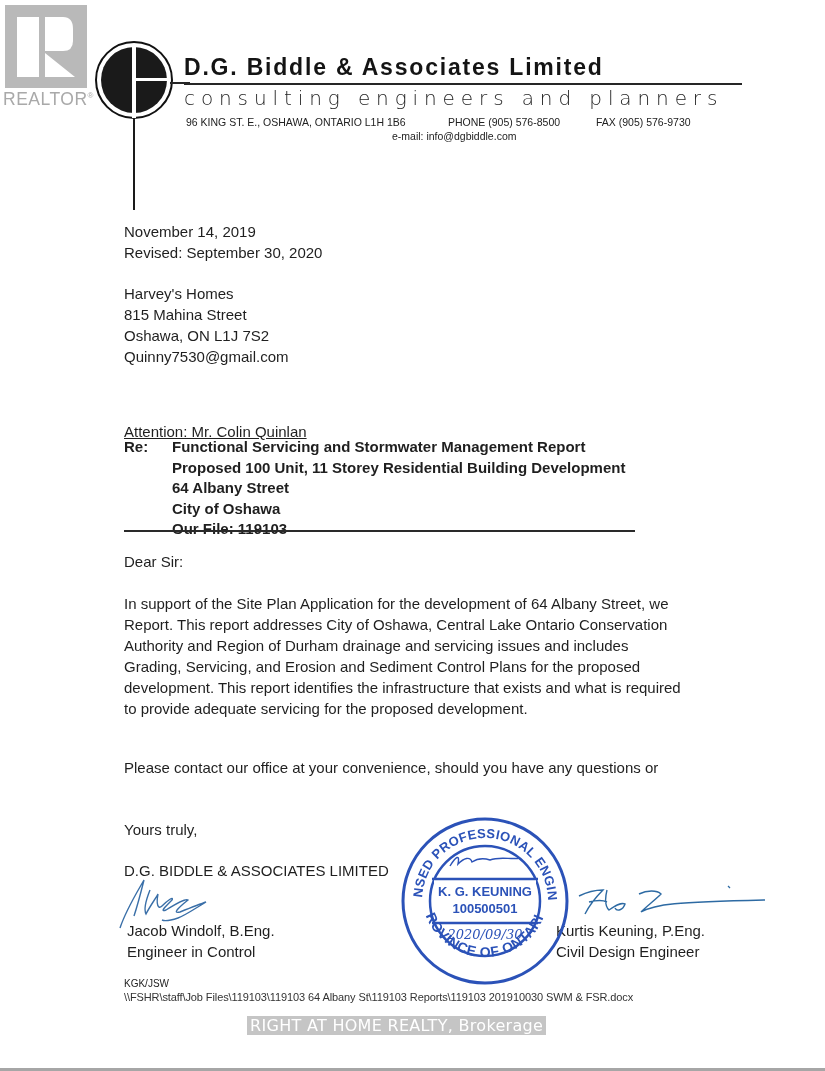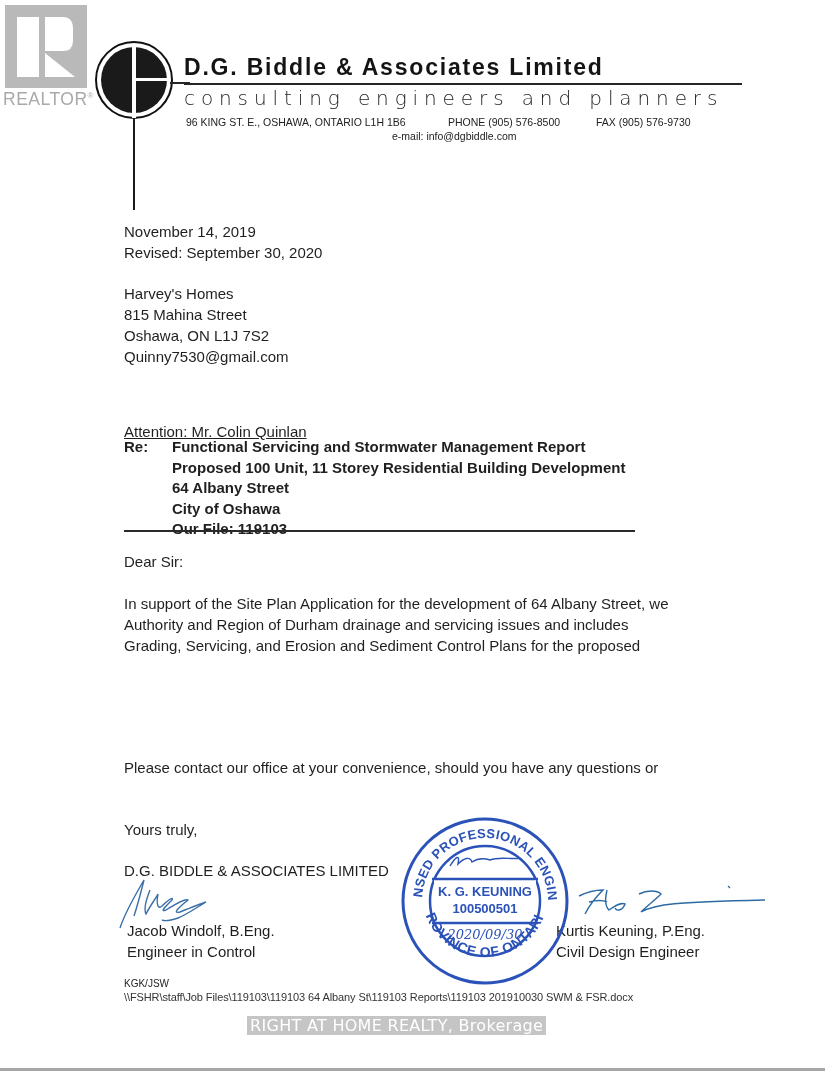--- a/index.html
+++ b/index.html
@@ -104,22 +104,25 @@
   <div>64 Albany Street</div>
   <div>City of Oshawa</div>
   <div>Our File: 119103</div>
 </div>
 <div class="abs re-rule"></div>
 
 <div class="abs text salutation">Dear Sir:</div>
 
 <div class="abs text para1">
   <div>In support of the Site Plan Application for the development of 64 Albany Street, we</div>
+  <div>Report. This report addresses City of Oshawa, Central Lake Ontario Conservation</div>
   <div>Authority and Region of Durham drainage and servicing issues and includes</div>
   <div>Grading, Servicing, and Erosion and Sediment Control Plans for the proposed</div>
+  <div>development. This report identifies the infrastructure that exists and what is required</div>
+  <div>to provide adequate servicing for the proposed development.</div>
 </div>
 
 <div class="abs text para2">
   <div>Please contact our office at your convenience, should you have any questions or</div>
 </div>
 
 <div class="abs text closing">Yours truly,</div>
 <div class="abs text company-sign">D.G. BIDDLE &amp; ASSOCIATES LIMITED</div>
 
 <svg class="abs signature" style="left:114px;top:876px" width="120" height="62" viewBox="0 0 120 62">

